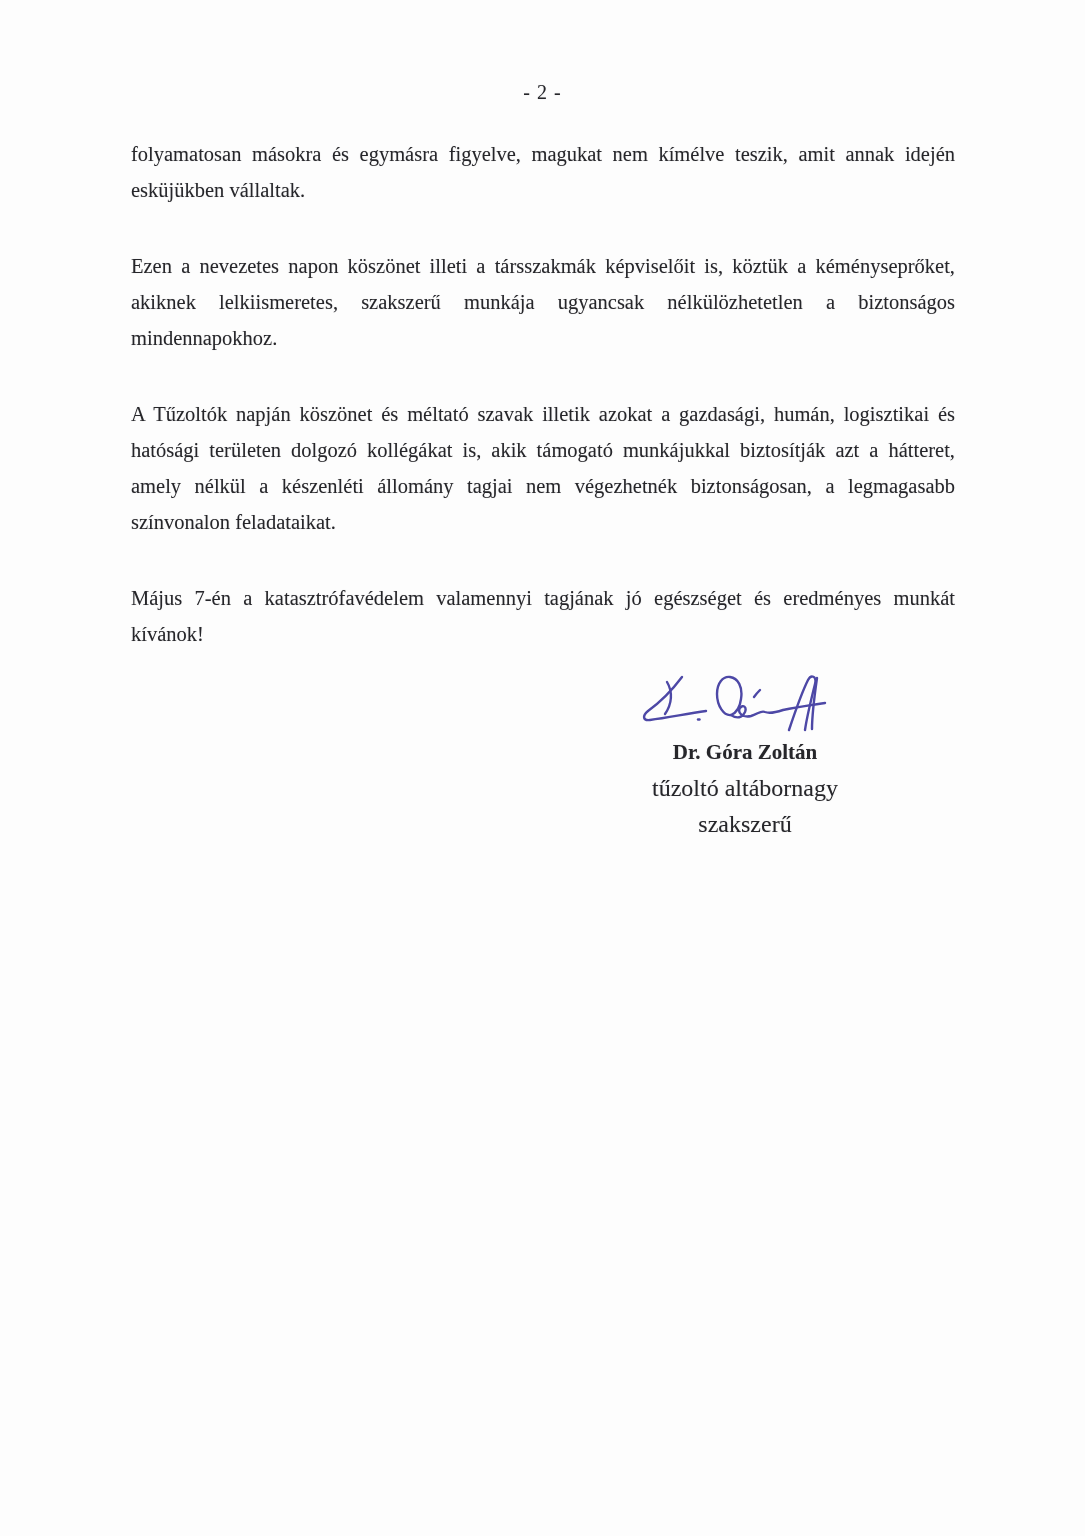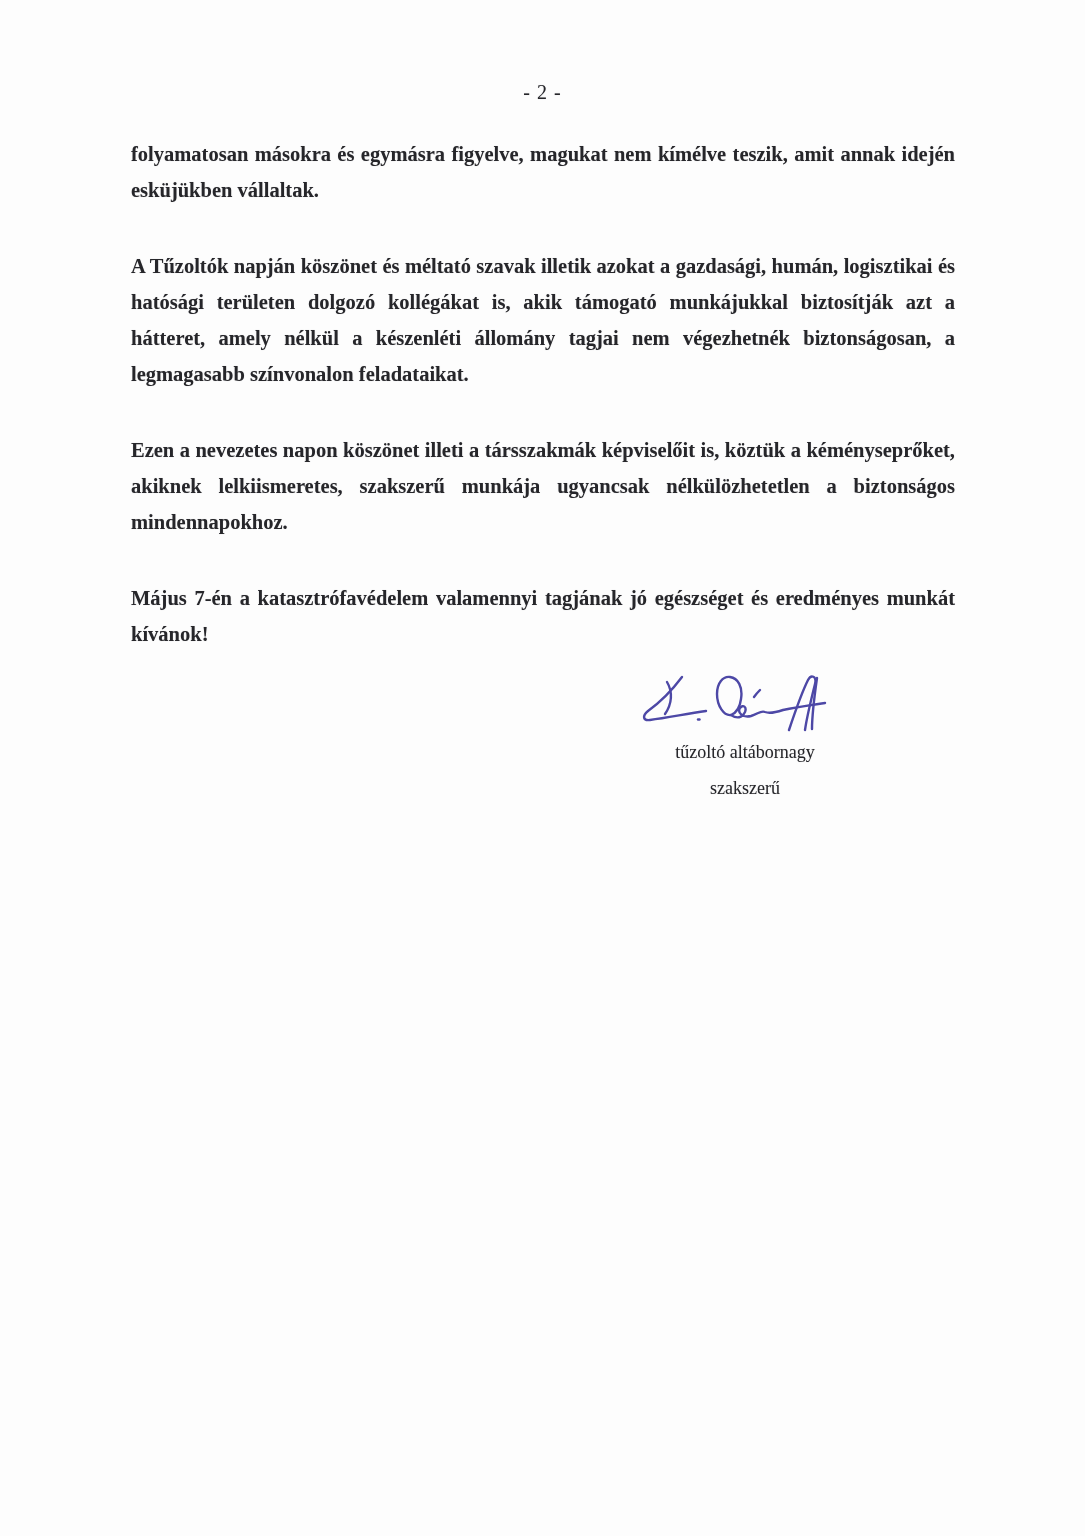--- a/index.html
+++ b/index.html
@@ -35,21 +35,20 @@
     top: 136px;
     left: 131px;
     width: 824px;
   }
   .content p {
     margin: 0 0 40px 0;
     font-size: 20.5px;
     line-height: 36px;
     text-align: justify;
     text-justify: inter-word;
-    font-weight: bold;
   }
   .content p:last-child {
     margin-bottom: 0;
   }
   .signature-block {
     position: absolute;
     top: 672px;
     left: 555px;
     width: 380px;
     text-align: center;
@@ -60,36 +59,36 @@
     width: 200px;
     height: 62px;
   }
   .sig-name {
     font-weight: bold;
     font-size: 21px;
     line-height: 36px;
     white-space: nowrap;
   }
   .sig-rank, .sig-title {
-    font-size: 18px;
+    font-size: 24px;
     line-height: 36px;
     white-space: nowrap;
   }
 </style>
 </head>
 <body>
 
 <div class="page">
 
   <div class="page-number scan-soft">- 2 -</div>
 
   <div class="content">
     <p class="scan-soft">folyamatosan másokra és egymásra figyelve, magukat nem kímélve teszik, amit annak idején esküjükben vállaltak.</p>
+    <p class="scan-soft">Ezen a nevezetes napon köszönet illeti a társszakmák képviselőit is, köztük a kéményseprőket, akiknek lelkiismeretes, szakszerű munkája ugyancsak nélkülözhetetlen a biztonságos mindennapokhoz.</p>
     <p class="scan-soft">A Tűzoltók napján köszönet és méltató szavak illetik azokat a gazdasági, humán, logisztikai és hatósági területen dolgozó kollégákat is, akik támogató munkájukkal biztosítják azt a hátteret, amely nélkül a készenléti állomány tagjai nem végezhetnék biztonságosan, a legmagasabb színvonalon feladataikat.</p>
-    <p class="scan-soft">Ezen a nevezetes napon köszönet illeti a társszakmák képviselőit is, köztük a kéményseprőket, akiknek lelkiismeretes, szakszerű munkája ugyancsak nélkülözhetetlen a biztonságos mindennapokhoz.</p>
     <p class="scan-soft">Május 7-én a katasztrófavédelem valamennyi tagjának jó egészséget és eredményes munkát kívánok!</p>
   </div>
 
   <div class="signature-block">
 
     <svg class="signature-drawing" viewBox="0 0 200 62" xmlns="http://www.w3.org/2000/svg">
       <g fill="none" stroke-width="2.4" stroke-linecap="round" stroke-linejoin="round" opacity="0.95" stroke="#443fa2">
 
         <path d="M 55 5 C 46 17, 32 31, 21 39 C 15 44, 16 49, 23 48 C 40 46, 58 42, 79 39"></path>
         <path d="M 40 10 C 46 20, 45 32, 38 42"></path>
@@ -99,19 +98,20 @@
 
         <path d="M 104 43 C 110 47, 115 46, 118 40 C 120 35, 116 32, 113 36 C 110 41, 116 46, 124 44 C 131 42, 134 38, 138 40 C 143 42, 150 40, 156 38 C 170 35, 185 33, 198 31"></path>
 
         <path d="M 127 25 C 129 22, 131 20, 133 18"></path>
 
         <path d="M 162 58 C 168 40, 176 18, 181 8 C 184 2, 190 4, 188 12 C 184 28, 180 44, 178 58"></path>
         <path d="M 190 6 C 188 20, 185 42, 185 57"></path>
       </g>
     </svg>
 
+    <div class="sig-name scan-soft">Dr. Góra Zoltán</div>
 
     <div class="sig-rank scan-soft">tűzoltó altábornagy</div>
 
     <div class="sig-title scan-soft">szakszerű</div>
   </div>
 
 </div>
 
 </body></html>

